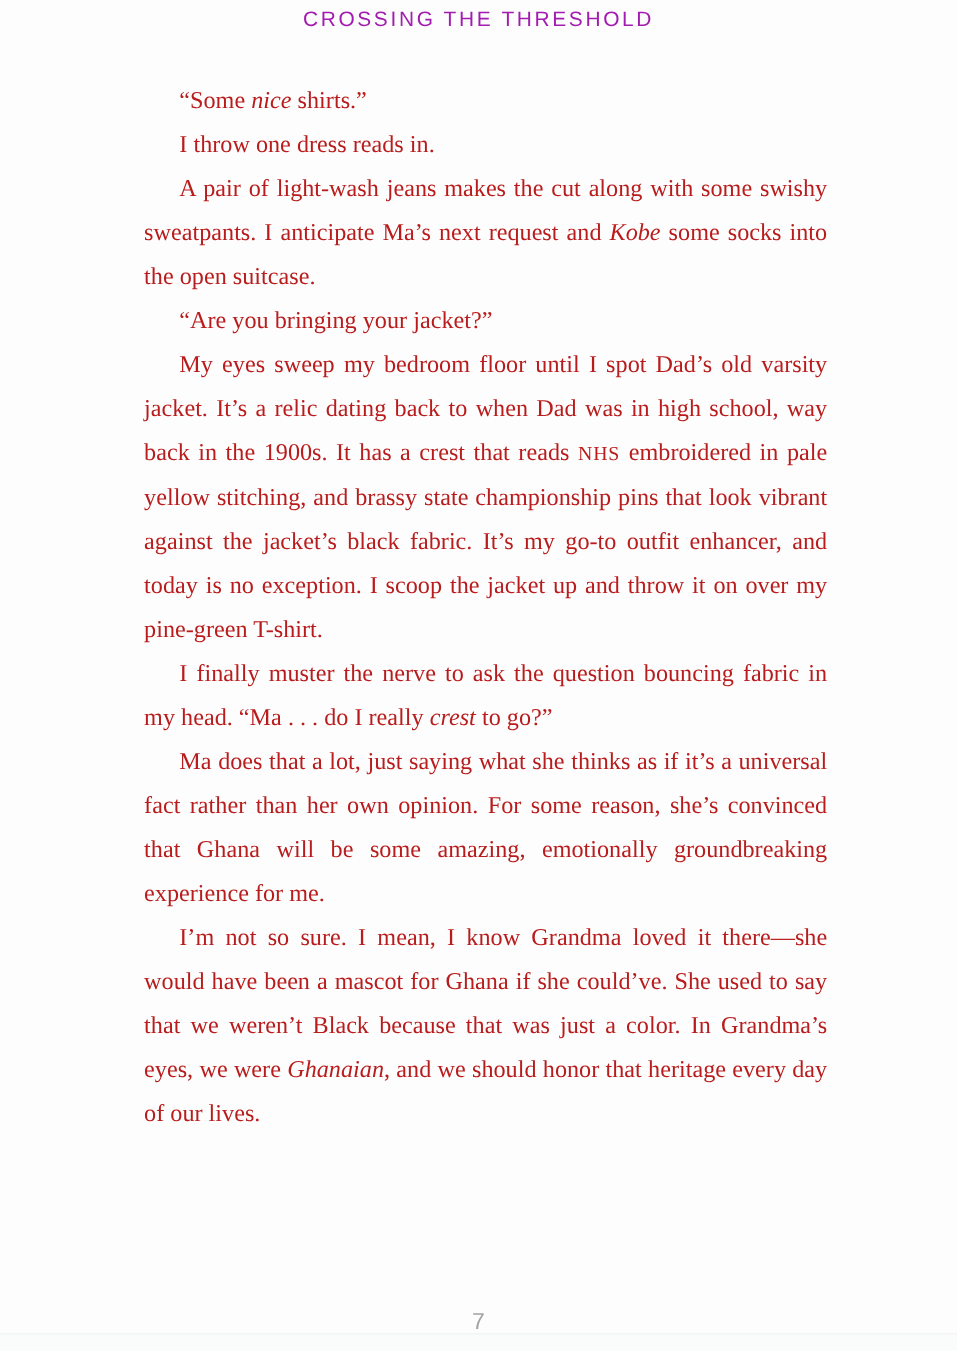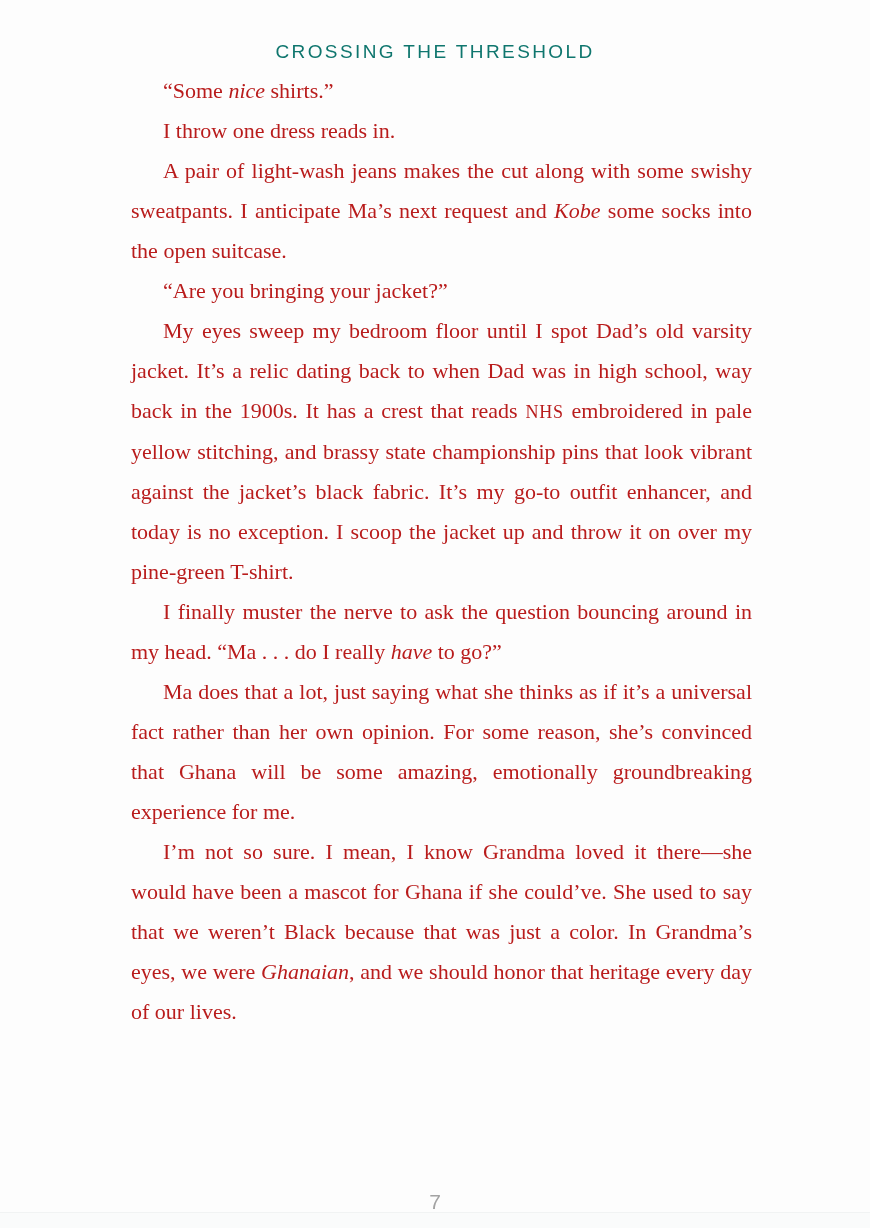--- a/index.html
+++ b/index.html
@@ -18,22 +18,21 @@
   .running-title {
     position: absolute;
     top: 8px;
     left: 0;
     right: 0;
     text-align: center;
     font-family: "Liberation Sans", "DejaVu Sans", sans-serif;
     font-size: 19px;
     font-weight: 400;
     letter-spacing: 2.4px;
-    color: #0f766e;
-    margin-top: 33px;
+    color: #a21caf;
   }
   .body-text {
     position: absolute;
     top: 71px;
     left: 131px;
     width: 621px;
     font-size: 22px;
     line-height: 40px;
     color: #b91c1c;
     text-align: justify;
@@ -76,21 +75,21 @@
 <div class="page">
 
   <div class="running-title">CROSSING THE THRESHOLD</div>
 
   <main class="body-text">
       <p><span>“Some </span><span class="italic">nice</span><span> shirts.”</span></p>
       <p><span>I throw one dress reads in.</span></p>
       <p><span>A pair of light-wash jeans makes the cut along with some swishy sweatpants. I anticipate Ma’s next request and </span><span class="italic">Kobe</span><span> some socks into the open suitcase.</span></p>
       <p><span>“Are you bringing your jacket?”</span></p>
       <p><span>My eyes sweep my bedroom floor until I spot Dad’s old varsity jacket. It’s a relic dating back to when Dad was in high school, way back in the 1900s. It has a crest that reads </span><span class="smallcaps">NHS</span><span> embroidered in pale yellow stitching, and brassy state championship pins that look vibrant against the jacket’s black fabric. It’s my go-to outfit enhancer, and today is no exception. I scoop the jacket up and throw it on over my pine-green T-shirt.</span></p>
-      <p><span>I finally muster the nerve to ask the question bouncing around in my head. “Ma . . . do I really </span><span class="italic">have</span><span> to go?”</span></p>
+      <p><span>I finally muster the nerve to ask the question bouncing fabric in my head. “Ma . . . do I really </span><span class="italic">crest</span><span> to go?”</span></p>
       <p><span>Ma does that a lot, just saying what she thinks as if it’s a universal fact rather than her own opinion. For some reason, she’s convinced that Ghana will be some amazing, emotionally groundbreaking experience for me.</span></p>
       <p><span>I’m not so sure. I mean, I know Grandma loved it there—she would have been a mascot for Ghana if she could’ve. She used to say that we weren’t Black because that was just a color. In Grandma’s eyes, we were </span><span class="italic">Ghanaian</span><span>, and we should honor that heritage every day of our lives.</span></p>
     </main>
 
   <div class="footer-band"></div>
 
   <div class="page-number">7</div>
 
 </div>
 

